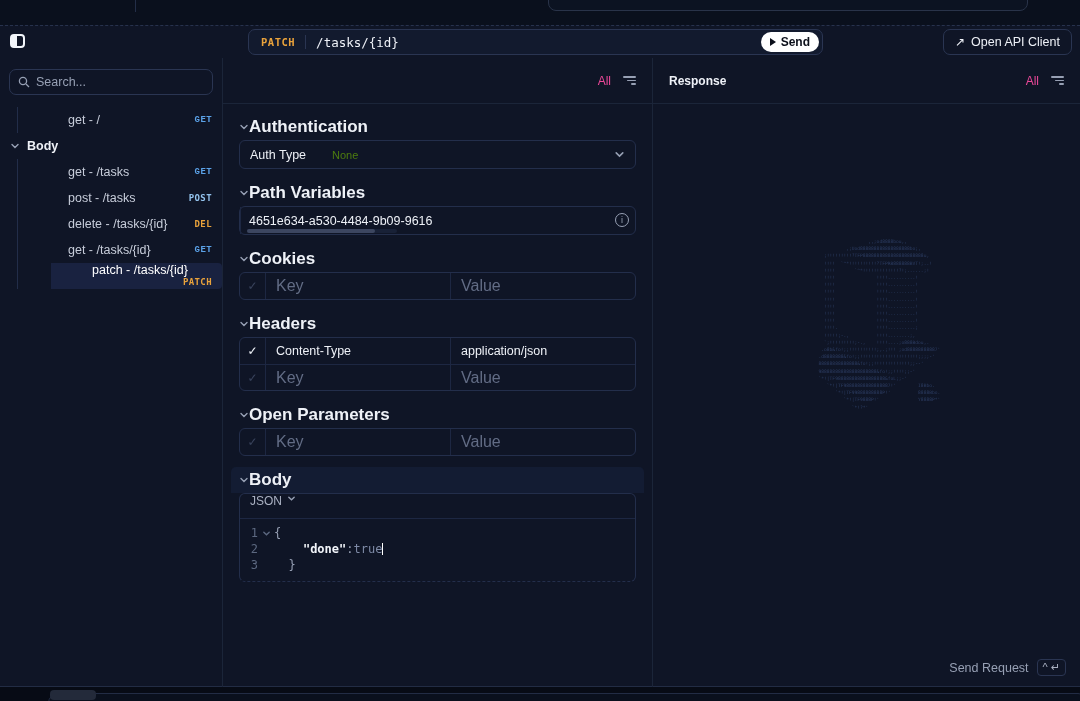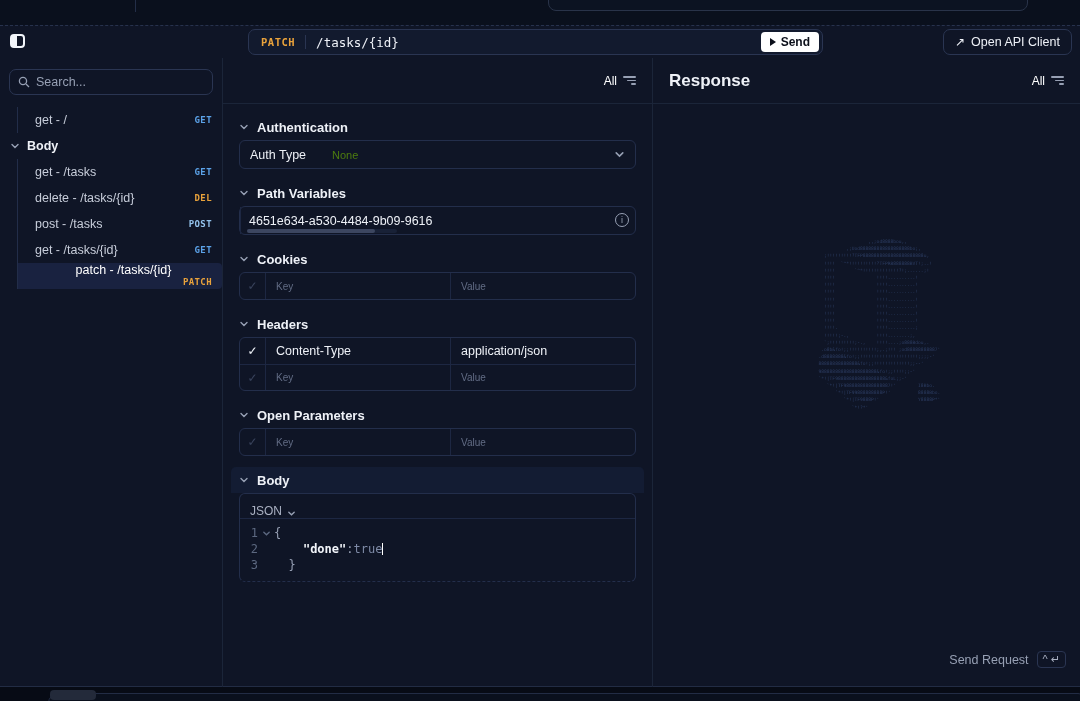--- a/index.html
+++ b/index.html
@@ -24,21 +24,21 @@
   
   .topbar { position:absolute; left:0; top:0; width:100%; height:32px; }
   .sidebar-toggle { position:absolute; left:10px; top:8px; width:15px; height:14px; border-radius:4px;
     border:2px solid #f2f5fa; background:linear-gradient(to right,#f2f5fa 0 45%, transparent 45%); cursor:pointer; }
   .addr { position:absolute; left:248px; top:3px; width:575px; height:26px; background:#121a2e;
     border:1px solid #2a3552; border-radius:7px; display:flex; align-items:center; padding:0 3px 0 12px; }
   .addr .method { font-size:10.5px; font-weight:bold; color:#e9a23b; letter-spacing:.5px; }
   .addr .vdiv { width:1px; height:14px; background:#2a3552; margin:0 10px; }
   .addr .path { font-size:12.5px; color:#eef1f7; }
   .send-btn { margin-left:auto; height:20px; background:#ffffff; color:#0b0f1a; border:none;
-    border-radius:4px; display:flex; align-items:center; gap:5px; padding:8px 9px; font-size:12px;
+    border-radius:10px; display:flex; align-items:center; gap:5px; padding:8px 9px; font-size:12px;
     font-weight:bold; cursor:pointer;justify-content:space-between; }
   .play { width:0; height:0; border-left:6px solid #0b0f1a; border-top:4px solid transparent; border-bottom:4px solid transparent; }
   .open-client { position:absolute; right:8px; top:3px; height:26px; border:1px solid #2a3552;
     border-radius:7px; background:transparent; color:#eef1f7; font-size:12.5px; display:flex;
     align-items:center; gap:6px; padding:0 11px; cursor:pointer; }
   .arrow-ne { font-size:12px; color:#eef1f7; }
 
   
   .cols { position:absolute; left:0; top:32px; width:100%; height:630px; display:flex; }
   .sidebar { width:223px; height:100%; border-right:1px solid #1b2539; position:relative; }
@@ -47,85 +47,85 @@
 
   
   .search-box { margin:11px 9px 12px 9px; height:26px; border:1px solid #2a3552; border-radius:7px;
     display:flex; align-items:center; padding:0 8px; gap:6px; background:#0f1526; }
   .search-box svg { flex:0 0 auto; }
   .search-box input { background:transparent; border:none; outline:none; color:#eef1f7;
     font-size:12.5px; width:100%; font-family:"Liberation Sans",sans-serif; }
   .search-box input::placeholder { color:#97a0b4; }
   .grp-hdr { height:26px; display:flex; align-items:center; gap:7px; padding-left:10px;
     font-size:12.5px; font-weight:bold; color:#eef1f7; cursor:pointer; }
-  .grp-items { border-left:1px solid #222d49; margin-left:17px; }
+  .grp-items { border-left:1px solid #222d49; margin-left:17px;padding-left:33px; }
   .nav-item { height:26px; display:flex; align-items:center; padding:0 10px 0 17px;
     font-size:12.5px; color:#c7cdda; cursor:pointer; position:relative; }
   .nav-item .badge { margin-left:auto; font-size:9px; font-weight:bold; letter-spacing:.4px; }
   .nav-item.sel { background:#192240; color:#ffffff; border-radius:0 4px 4px 0;flex-direction:column; }
-  .m-get { color:#5ba2e8; } .m-post { color:#93c2ec; } .m-del { color:#e9a23b; } .m-patch { color:#e9a23b; }
+  .m-get { color:#5ba2e8;font-family:Liberation Mono, monospace; } .m-post { color:#93c2ec; } .m-del { color:#e9a23b; } .m-patch { color:#e9a23b; }
   .chev { color:#97a0b4; display:inline-flex; }
 
   
   .panel-hdr { height:46px; border-bottom:1px solid #1b2539; display:flex; align-items:center; padding:0 16px; }
-  .panel-title { font-size:17px; font-weight:bold; color:#eef1f7; }
-  .filter { margin-left:auto; display:flex; align-items:center; gap:6px; color:#ffffff;
+  .panel-title { font-size:12px; font-weight:bold; color:#eef1f7; }
+  .filter { margin-left:auto; display:flex; align-items:center; gap:12px; color:#ec4899;
     font-size:12px; cursor:pointer; }
   .f-icon { display:inline-flex; flex-direction:column; gap:2px; align-items:flex-end; }
   .f-icon i { display:block; height:1.5px; background:#97a0b4; border-radius:1px; }
   .f-icon i:nth-child(1){width:13px;} .f-icon i:nth-child(2){width:9px;} .f-icon i:nth-child(3){width:5px;}
 
   
   .req-scroll { position:absolute; left:0; top:46px; right:0; bottom:0; padding:8px 16px 0 16px; overflow:hidden; }
-  .sec-hdr { height:26px; margin-top:11px; display:flex; align-items:center; gap:8px;
-    font-size:13px; font-weight:bold; color:#eef1f7; cursor:pointer; }
+  .sec-hdr { height:26px; margin-top:11px; display:flex; align-items:center; 
+    font-size:17px; font-weight:bold; color:#eef1f7; cursor:pointer; }
   .sec-hdr:first-child { margin-top:2px; }
   .sec-hdr.hl { background:#131c33; border-radius:5px 5px 0 0; margin-left:-8px; padding-left:8px; margin-right:-8px; }
   .box { border:1px solid #232e4b; border-radius:6px; background:#0f1526; }
   .rowline { display:flex; align-items:stretch; height:26px; }
   .rowline + .rowline { border-top:1px solid #1d2742; }
   .chk { width:26px; display:flex; align-items:center; justify-content:center;
     border-right:1px solid #1d2742; color:#39435c; font-size:12px; cursor:pointer; }
   .chk.on { color:#eef1f7; }
   .cell { flex:1; display:flex; align-items:center; padding:0 10px; font-size:12.5px; color:#eef1f7; }
   .cell.val { border-left:1px solid #1d2742; }
-  .cell input { background:transparent; border:none; outline:none; color:#eef1f7; font-size:10px;
+  .cell input { background:transparent; border:none; outline:none; color:#eef1f7; font-size:16px;
     width:100%; font-family:"Liberation Sans",sans-serif; }
   .cell input::placeholder { color:#626c85; }
   .req-label { margin-left:auto; color:#8b93a8; font-size:12px; }
   .auth-row { display:flex; align-items:center; height:27px; padding:0 10px; }
   .auth-label { font-size:12.5px; color:#eef1f7; width:70px; }
   .auth-value { font-size:11px; color:#4d7c0f; margin-left:12px; }
   .auth-row .chev { margin-left:auto; }
   .pv-left { flex:0 0 171px; display:flex; align-items:center; padding:0 10px; font-size:12.5px; }
   .pv-right { flex:1; border-left:1px solid #1d2742; position:relative; display:flex; align-items:center; padding:0 26px 0 8px; }
   .pv-right input { background:transparent; border:none; outline:none; color:#eef1f7;
     font-size:12.5px; width:100%; font-family:"Liberation Sans",sans-serif; }
   .hscroll { position:absolute; left:6px; bottom:1px; width:150px; height:4px; background:#182137; border-radius:2px; }
   .hscroll .thumb { position:absolute; left:0; top:0; width:128px; height:4px; background:#3c4660; border-radius:2px; }
   .info-i { position:absolute; right:6px; top:6px; width:14px; height:14px; border:1px solid #97a0b4;
     border-radius:50%; color:#97a0b4; font-size:9px; display:flex; align-items:center; justify-content:center; cursor:pointer; }
 
   
   .body-box { border:1px solid #232e4b; border-radius:6px; border-bottom-style:dashed; }
-  .json-strip { height:25px; border-bottom:1px solid #1d2742; display:flex; align-items:flex-end;
+  .json-strip { height:25px; border-bottom:1px solid #1d2742; display:flex; align-items:flex-start;
     gap:5px; padding:0 10px; font-size:12px; color:#aab1c2; cursor:pointer; }
   .code { padding:6px 0 8px 0; }
   .code-line { display:flex; height:16px; align-items:center; font-size:12px; white-space:pre; }
   .ln { width:18px; text-align:right; color:#5c6880; flex:0 0 18px; }
   .fold { width:16px; display:flex; justify-content:center; color:#5c6880; }
   .code-text { color:#97a0b4; }
   .code-key { color:#f2f5fa; font-weight:bold; }
   .code-val { color:#7e8aa6; }
   .caret { display:inline-block; width:1px; height:12px; background:#ffffff; vertical-align:-2px; }
 
   
   .ascii { position:absolute; left:160px; top:180px; font-family:"DejaVu Sans Mono",monospace;
     font-size:4.6px; line-height:7.2px; color:#2c3d63; white-space:pre; letter-spacing:0; }
-  .send-req { position:absolute; right:14px; bottom:20px; display:flex; align-items:center; gap:8px;
+  .send-req { position:absolute; right:14px; bottom:12px; display:flex; align-items:center; gap:8px;
     color:#97a0b4; font-size:12.5px; }
   .kbd { border:1px solid #2a3552; border-radius:4px; padding:1px 5px; font-size:11px; color:#aab1c2; }
 </style>
 </head>
 <body>
 
 <div class="top-strip">
   <span class="ghost-line"></span>
   <span class="ghost-input"></span>
 </div>
@@ -176,26 +176,26 @@
             </svg>
         </span>
         <span>Body</span>
       </div>
       <div class="grp-items">
         <div class="nav-item">
           <span>get - /tasks</span>
           <span class="badge mono m-get">GET</span>
         </div>
         <div class="nav-item">
+          <span>post - /tasks</span>
+          <span class="badge mono m-post">POST</span>
+        </div>
+        <div class="nav-item">
           <span>delete - /tasks/{id}</span>
           <span class="badge mono m-del">DEL</span>
-        </div>
-        <div class="nav-item">
-          <span>post - /tasks</span>
-          <span class="badge mono m-post">POST</span>
         </div>
         <div class="nav-item">
           <span>get - /tasks/{id}</span>
           <span class="badge mono m-get">GET</span>
         </div>
         <div class="nav-item sel">
           <span>patch - /tasks/{id}</span>
           <span class="badge mono m-patch">PATCH</span>
         </div>
       </div>

